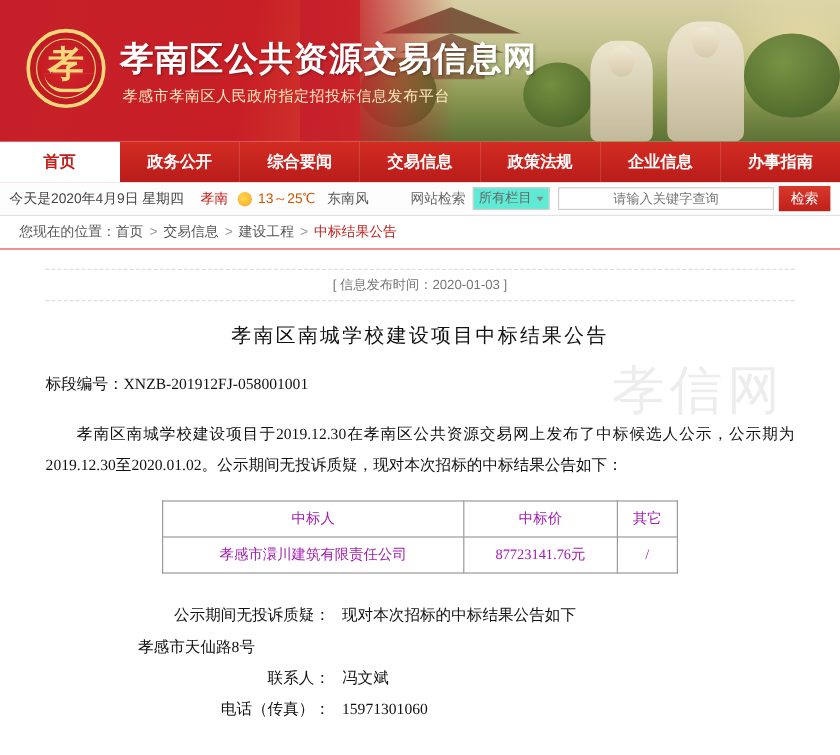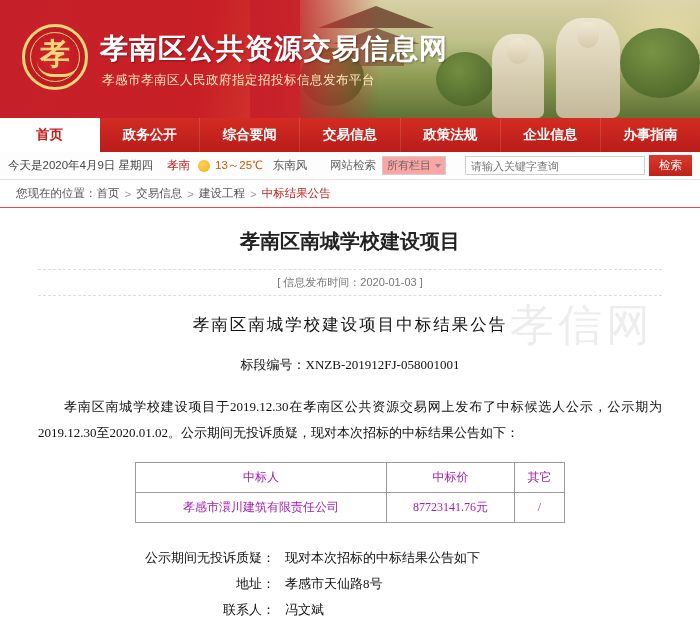--- a/index.html
+++ b/index.html
@@ -128,33 +128,34 @@
   .sun {
     display: inline-block; width: 12px; height: 12px; border-radius: 50%;
     background: radial-gradient(circle at 40% 40%, #ffd84d, #f5a623);
     margin: 0 5px 0 8px; vertical-align: -2px;
   }
   .infobar .temp { color: #d35400; }
   .infobar .wind { margin-left: 10px; color: #555; }
   .infobar .spacer { flex: 1; }
   .infobar .search-label { color: #666; margin-right: 6px; }
   .sel {
-    height: 19px; border: 1px solid #cfcfcf; background: #fca5a5;
+    height: 19px; border: 1px solid #cfcfcf; background: #5eead4;
     font-size: 11px; color: #666; padding: 0 14px 0 4px; line-height: 17px;
     position: relative; display: inline-block; min-width: 62px;
   }
   .sel .caret {
     position: absolute; right: 4px; top: 7px;
     width: 0; height: 0; border-left: 3.5px solid transparent;
     border-right: 3.5px solid transparent; border-top: 4px solid #888;
   }
   .search-input {
     height: 19px; width: 180px; border: 1px solid #cfcfcf; background: #fff;
-    font-size: 11px; color: #999; padding: 0 5px; margin-left: 19px;
+    font-size: 11px; color: #999; padding: 0 5px; margin-left: 7px;
     font-family: "Liberation Sans", sans-serif;
+    text-align: center;
   }
   .search-btn {
     height: 21px; margin-left: 4px; padding: 0 10px;
     background: linear-gradient(180deg,#d9392c,#bf2018);
     color: #fff; border: none; font-size: 11.5px; cursor: pointer;
     font-family: "Liberation Sans", sans-serif;
   }
 
   
   .breadcrumb {
@@ -181,21 +182,21 @@
   .art-meta {
     text-align: center; font-size: 11px; color: #777;
     border-top: 1px dashed #ddd; border-bottom: 1px dashed #ddd;
     padding: 5px 0; margin: 0 0 18px 0;
   }
   .doc-title {
     text-align: center; font-family: "Liberation Serif", serif;
     font-size: 16.5px; color: #111; letter-spacing: 2px; margin: 8px 0 20px;
   }
   .doc-code {
-    text-align: center; font-family: "Liberation Serif", serif;
+    text-align: left; font-family: "Liberation Serif", serif;
     font-size: 13px; color: #111; margin-bottom: 20px;
   }
   .para {
     font-family: "Liberation Serif", serif;
     font-size: 13px; color: #111; line-height: 26px;
     text-indent: 2em; text-align: justify; margin: 0 0 16px 0;
   }
 
   table.result {
     width: 430px; margin: 6px auto 22px auto;
@@ -283,21 +284,20 @@
   <a href="#">交易信息</a>
   <span class="sep">&gt;</span>
   <a href="#">建设工程</a>
   <span class="sep">&gt;</span>
   <span class="cur">中标结果公告</span>
 </div>
 
 <div class="article">
   <div class="watermark">孝信网</div>
 
-  <div class="art-title">孝南区南城学校建设项目</div>
   <div class="art-meta">[ 信息发布时间：2020-01-03 ]</div>
 
   <div class="doc-title">孝南区南城学校建设项目中标结果公告</div>
   <div class="doc-code">标段编号：XNZB-201912FJ-058001001</div>
 
   <p class="para">孝南区南城学校建设项目于2019.12.30在孝南区公共资源交易网上发布了中标候选人公示，公示期为2019.12.30至2020.01.02。公示期间无投诉质疑，现对本次招标的中标结果公告如下：</p>
 
   <table class="result">
     <thead>
       <tr>
@@ -314,21 +314,20 @@
       </tr>
     </tbody>
   </table>
 
   <div class="fields">
     <div class="field-row">
       <div class="field-label">公示期间无投诉质疑：</div>
       <div class="field-value">现对本次招标的中标结果公告如下</div>
     </div>
     <div class="field-row">
-      <div class="field-label">地址：</div>
       <div class="field-value">孝感市天仙路8号</div>
     </div>
     <div class="field-row">
       <div class="field-label">联系人：</div>
       <div class="field-value">冯文斌</div>
     </div>
     <div class="field-row">
       <div class="field-label">电话（传真）：</div>
       <div class="field-value">15971301060</div>
     </div>

